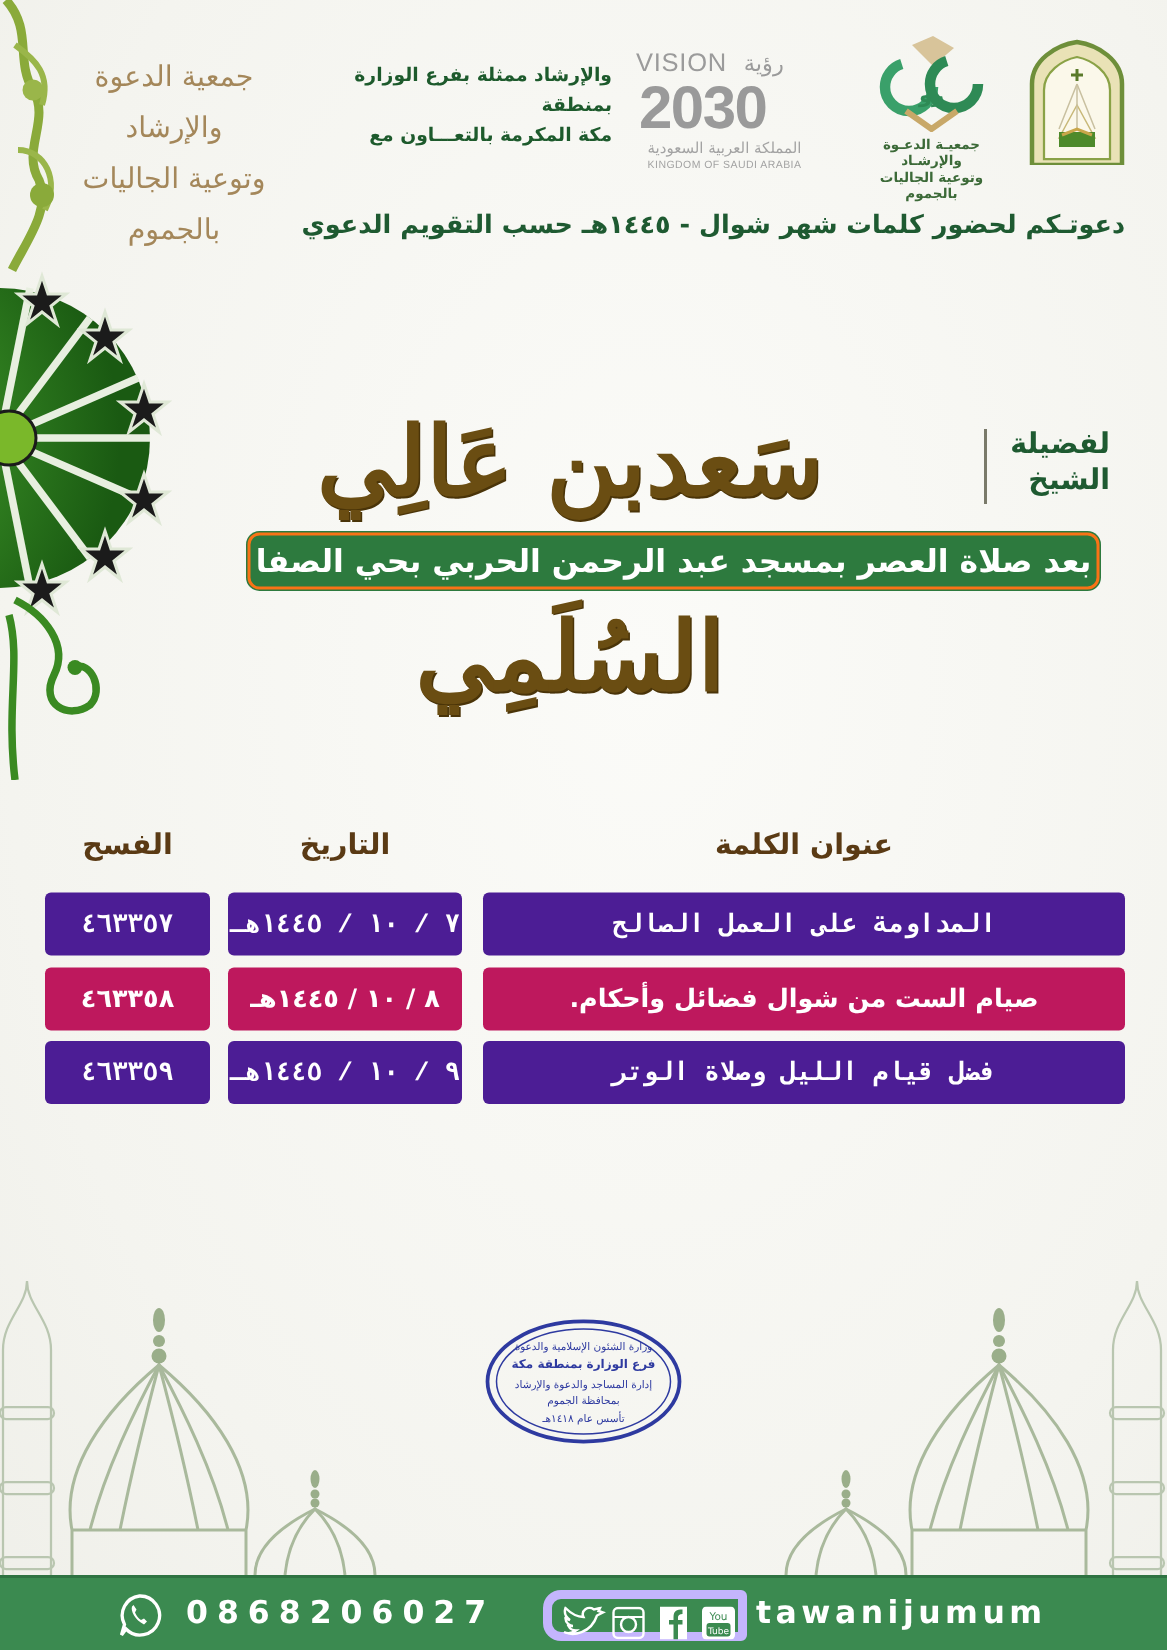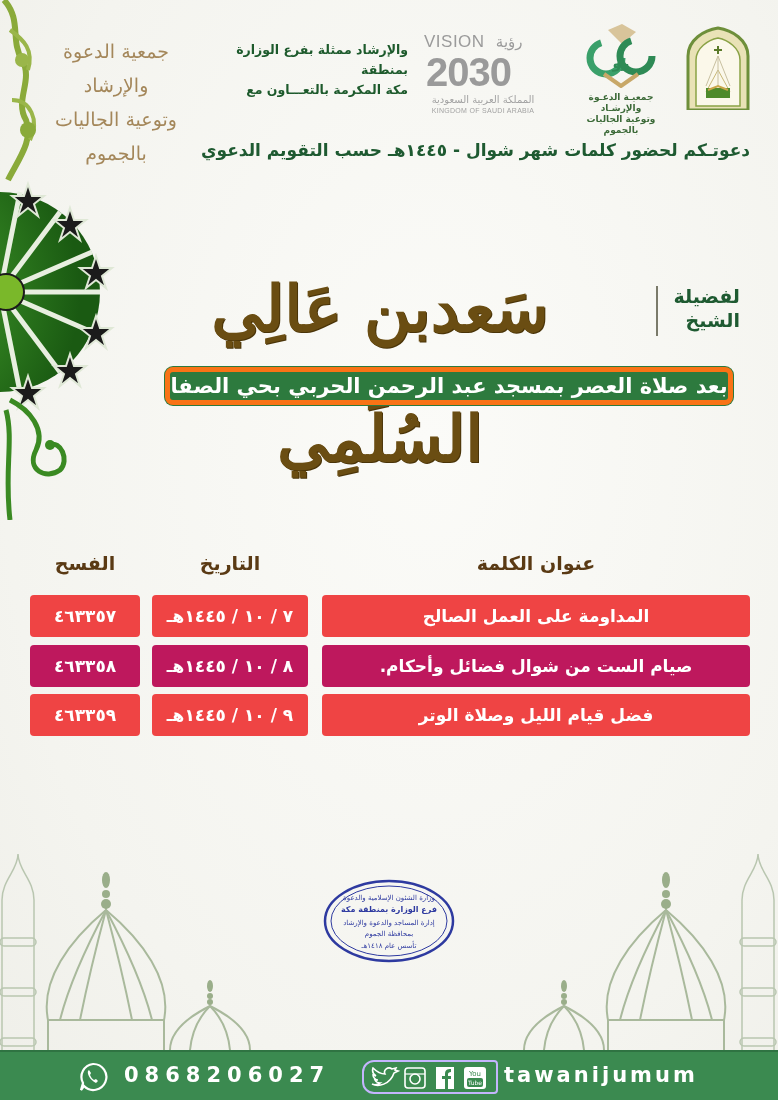--- a/index.html
+++ b/index.html
@@ -46,57 +46,57 @@
     color: #1e5a31; font-weight: bold; font-size: 19px; line-height: 24px;
   }
   .title-divider { left: 656px; top: 286px; width: 2px; height: 50px; background: #7a7a6a; }
   .sheikh-name {
     left: 110px; top: 244px; width: 540px; height: 130px; direction: rtl; text-align: center;
     color: #6a4d12; font-family: "DejaVu Serif", serif; font-size: 64px; line-height: 130px;
     font-weight: bold; letter-spacing: 2px;
     text-shadow: 1px 1px 0 #4a3408;
   }
   .location-pill {
-    left: 165px; top: 367px; width: 568px; height: 38px;
-    background: #2d7a3e; border-radius: 8px; border: 5px solid #f97316;
+    left: 165px; top: 355px; width: 568px; height: 38px;
+    background: #2d7a3e; border-radius: 8px; border: 2px solid #f97316;
     box-shadow: 0 0 0 1px #2d7a3e;
     display: flex; align-items: center; justify-content: center;
   }
   .location-text { direction: rtl; color: #ffffff; font-weight: bold; font-size: 21px; }
 
   
   .col-head { top: 552px; text-align: center; color: #5a3a14; font-weight: bold; font-size: 19px; direction: rtl; }
   .th-title { left: 322px; width: 428px; }
   .th-date { left: 152px; width: 156px; }
   .th-room { left: 30px; width: 110px; }
   .cell {
     position: absolute; border-radius: 4px; color: #ffffff; font-weight: bold;
     display: flex; align-items: center; justify-content: center; direction: rtl;
   }
-  .dark { background: #ef4444; }
+  .dark { background: #4c1d95; font-family: Liberation Mono, monospace; }
   .light { background: #be185d; }
   .cell-title { left: 322px; width: 428px; height: 42px; font-size: 17px; }
   .cell-date { left: 152px; width: 156px; height: 42px; font-size: 17px; letter-spacing: 1px; }
   .cell-room { left: 30px; width: 110px; height: 42px; font-size: 17px; letter-spacing: 2px; }
 
   
   .ornament-left { left: 0; top: 0; width: 140px; height: 520px; }
   .stamp { left: 322px; top: 878px; width: 134px; height: 86px; }
   .mosque-left { left: 0; top: 840px; width: 260px; height: 210px; }
   .mosque-right { left: 518px; top: 840px; width: 260px; height: 210px; }
 
   
   .footer {
     left: 0; top: 1050px; width: 778px; height: 50px; background: #3b8a50;
     border-top: 2px solid #2f7342;
     display: flex; align-items: center;
   }
   .wa-icon { position: absolute; left: 78px; top: 10px; width: 30px; height: 30px; }
   .phone { position: absolute; left: 124px; top: 11px; color: #ffffff; font-weight: bold; font-size: 21px; letter-spacing: 6px; font-family: "DejaVu Sans", sans-serif; }
-  .social-frame { position: absolute; left: 362px; top: 8px; width: 136px; height: 34px; border: 2px solid #c4b5fd; border-radius: 12px 4px 4px 12px; }
+  .social-frame { position: absolute; left: 362px; top: 8px; width: 136px; height: 34px; border: 6px solid #c4b5fd; border-radius: 12px 4px 4px 12px; }
   .soc { position: absolute; top: 5px; }
   .handle { position: absolute; left: 504px; top: 11px; color: #ffffff; font-weight: bold; font-size: 21px; letter-spacing: 3px; font-family: "DejaVu Sans", sans-serif; }
 </style>
 </head>
 <body>
 
 <div class="bg-glow"></div>
 
 <svg class="abs ornament-left" viewBox="0 0 140 520">
   <defs>

